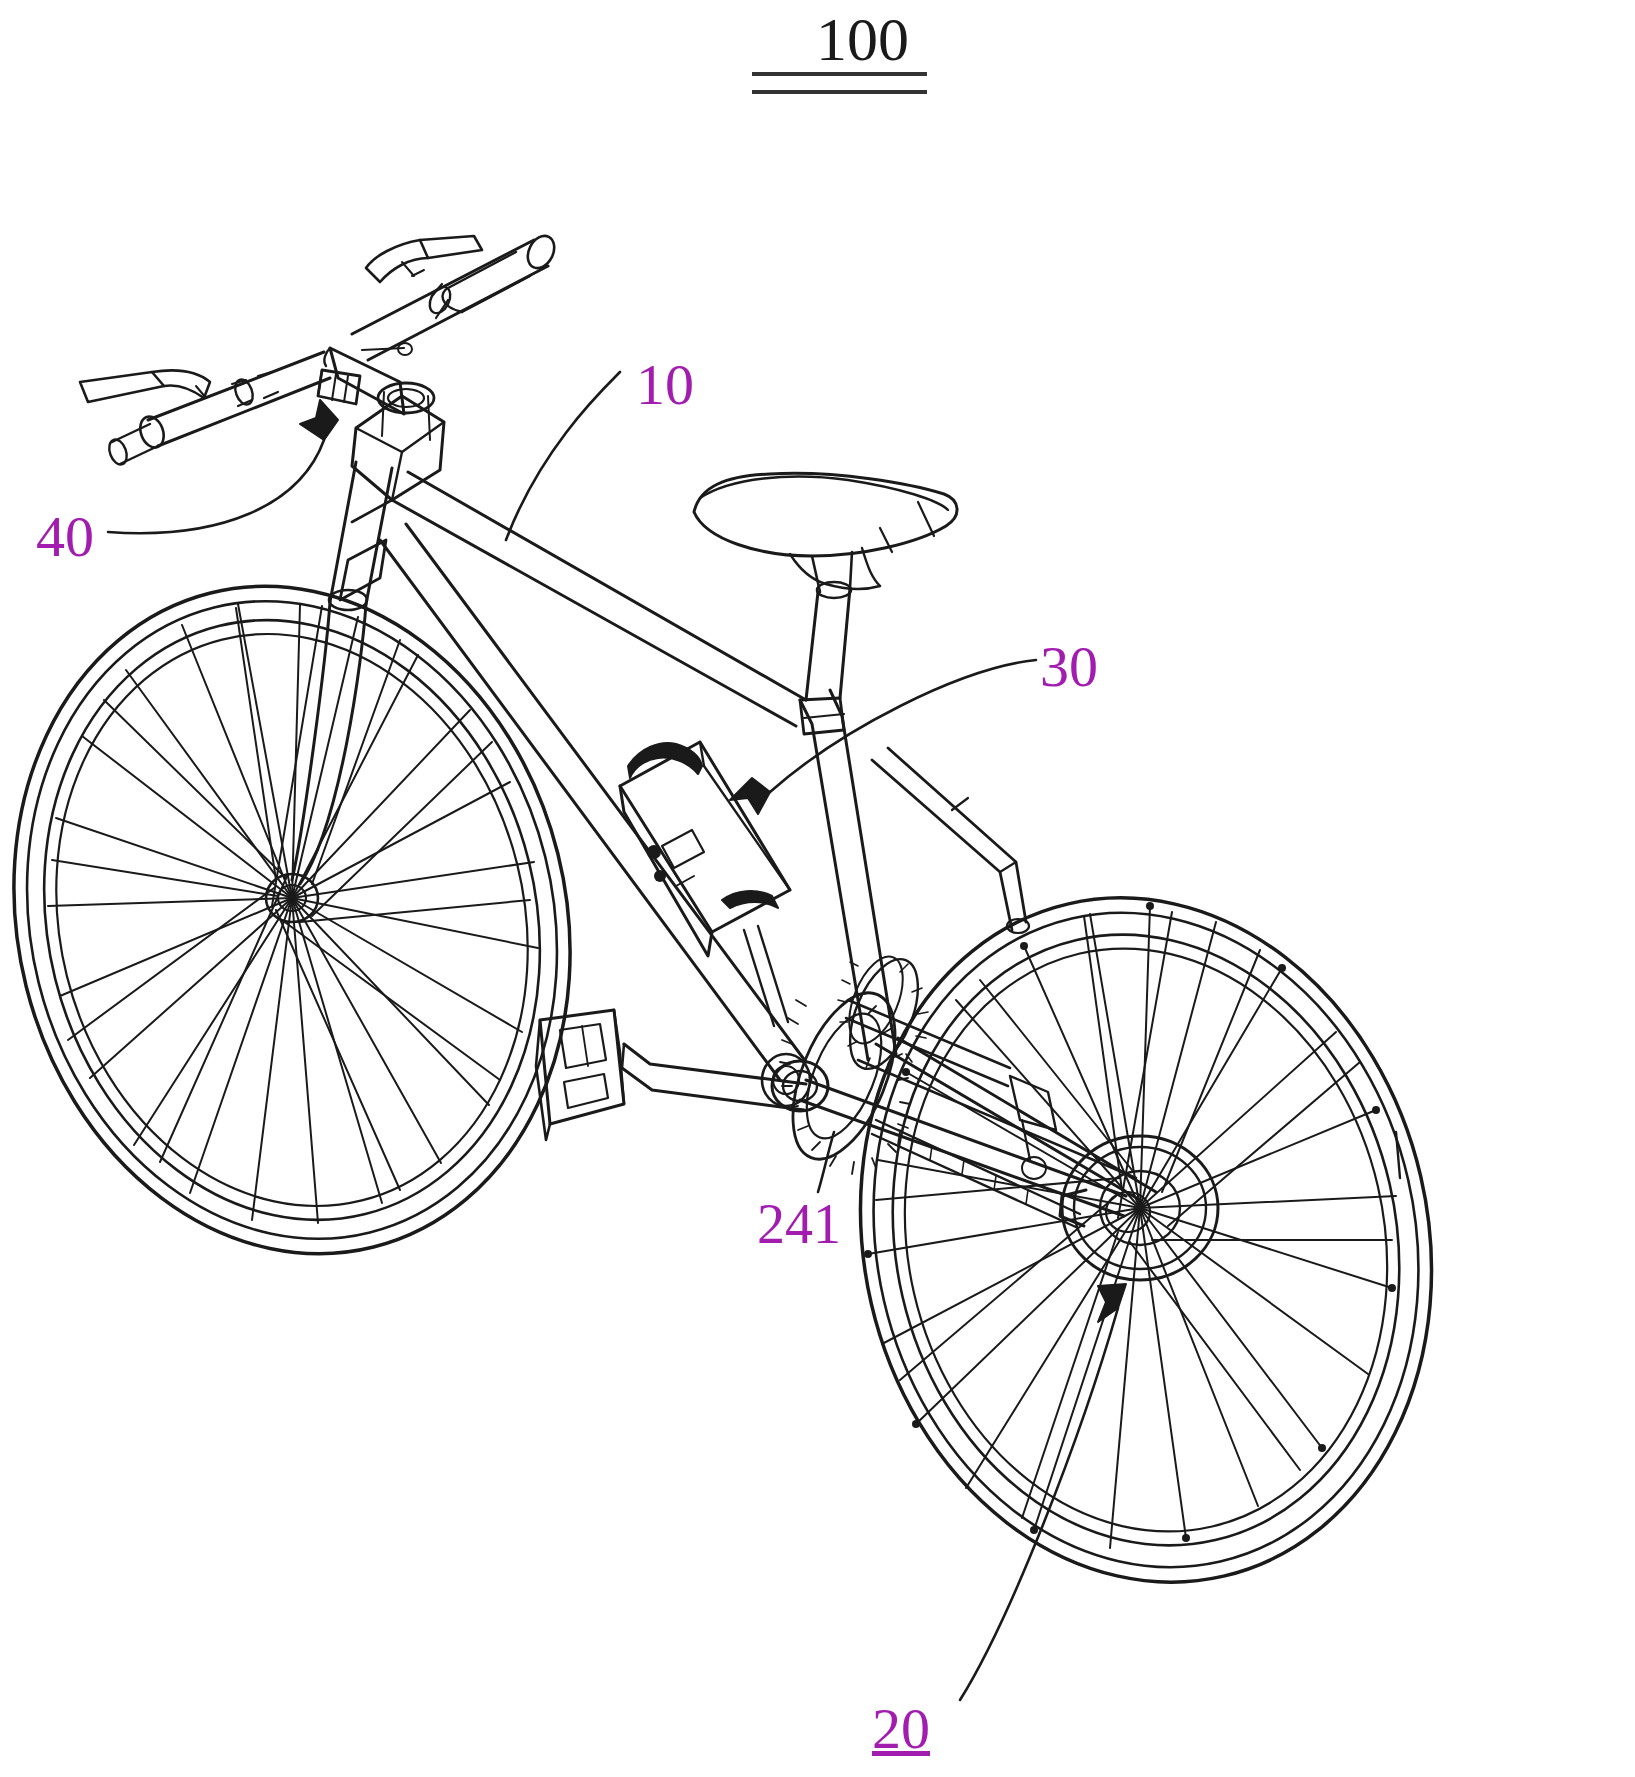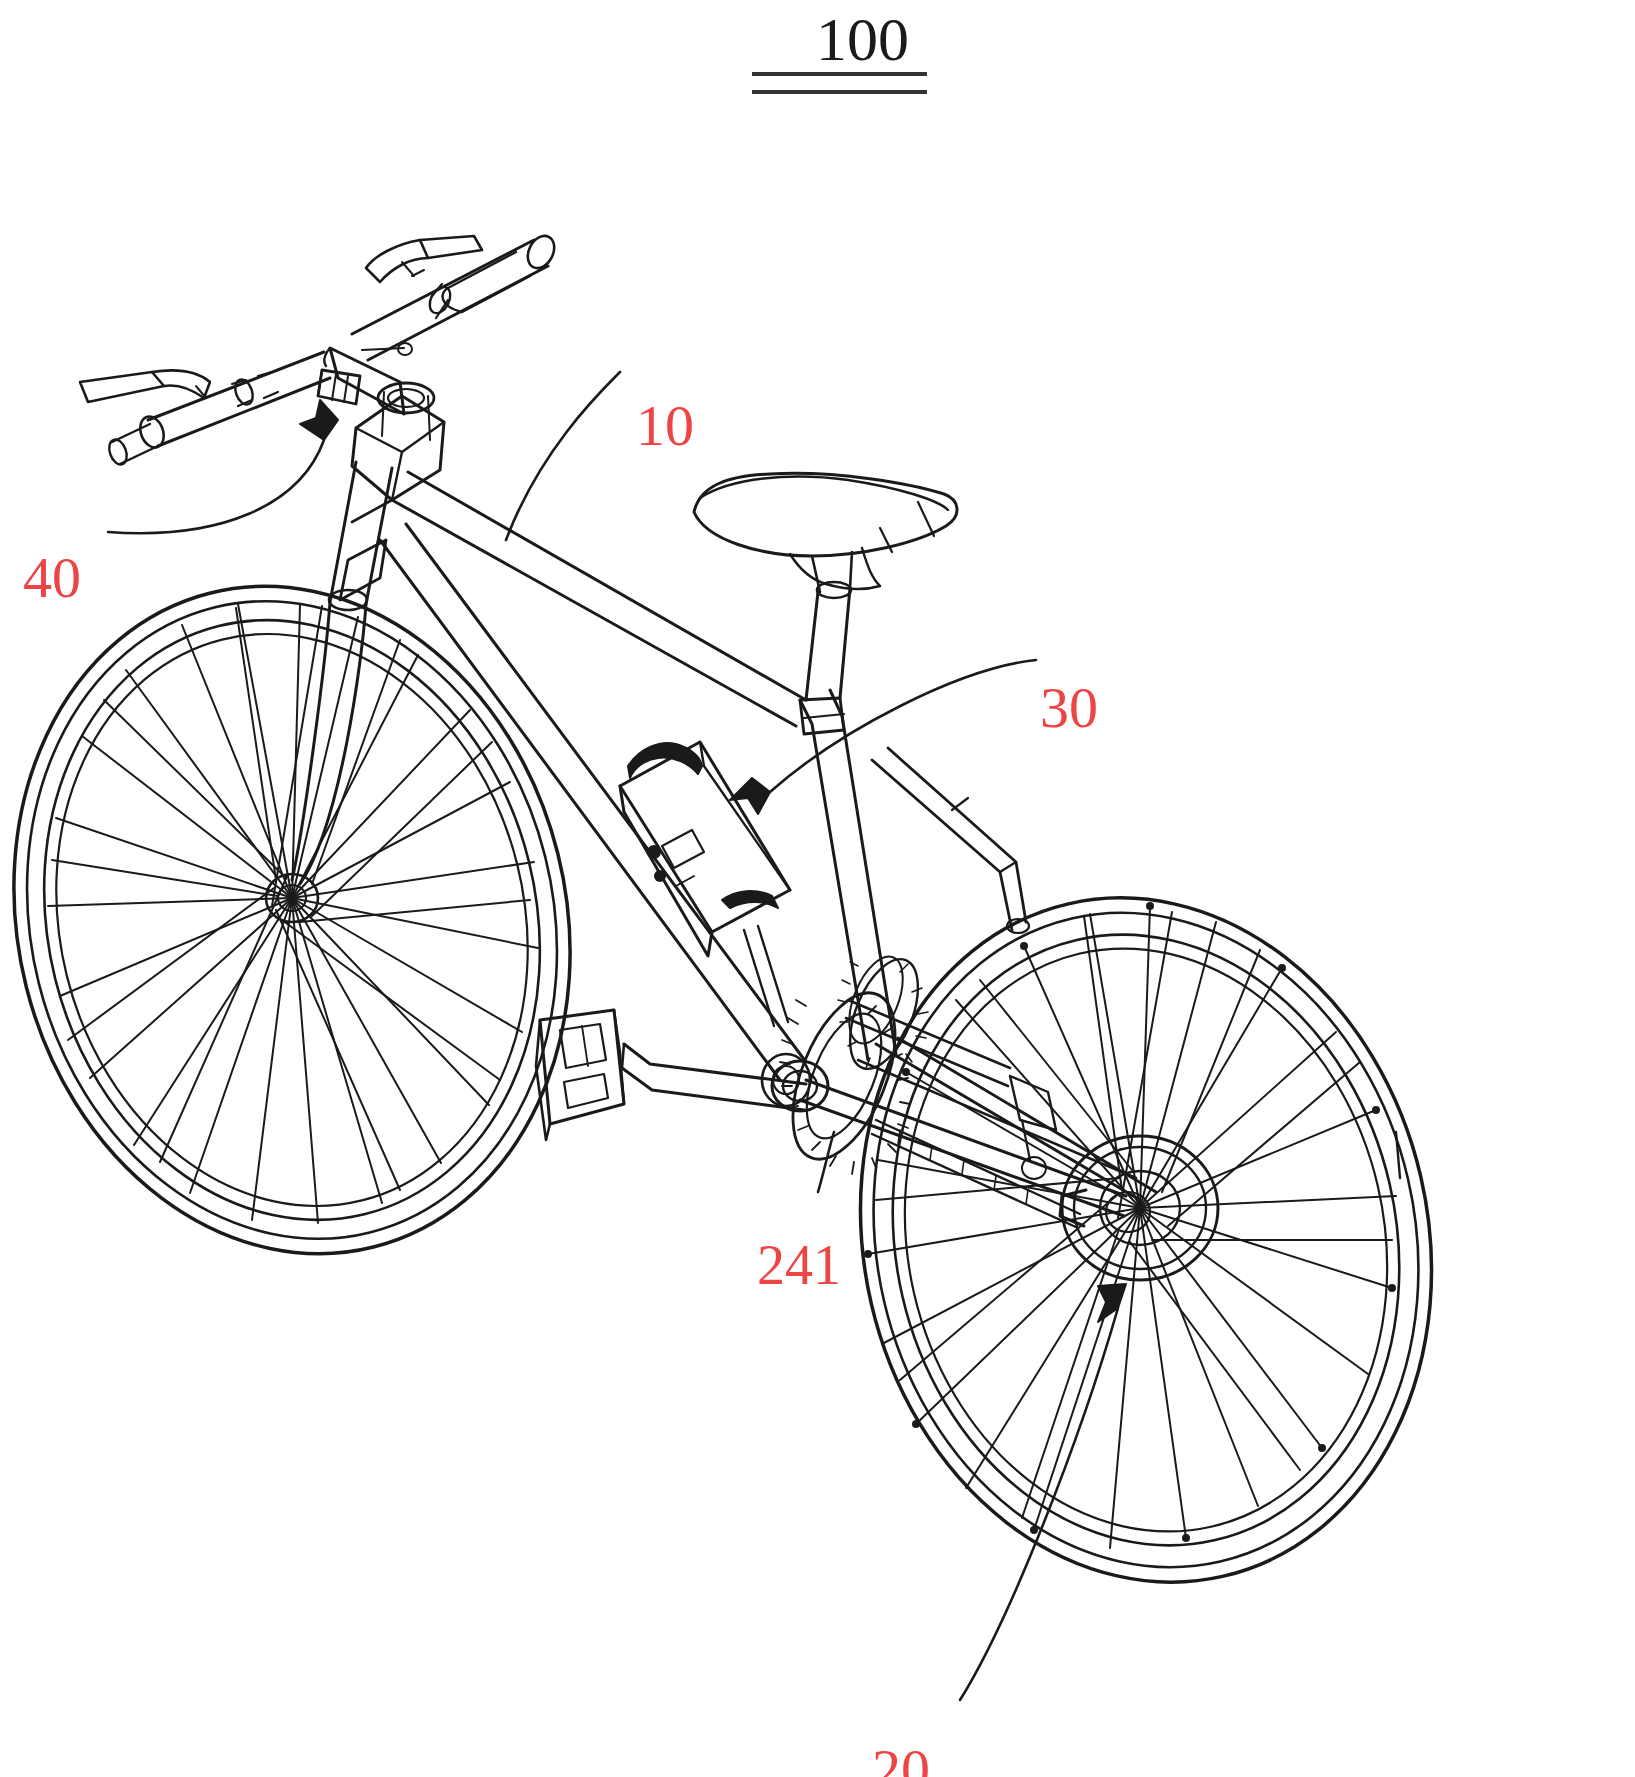--- a/index.html
+++ b/index.html
@@ -23,24 +23,23 @@
   #drawing-canvas {
     position: absolute;
     left: 0;
     top: 0;
     width: 1635px;
     height: 1777px;
   }
   .ref-label {
     position: absolute;
     font-family: "Liberation Serif", serif;
-    color: #ef4444;
+    color: #a21caf;
     white-space: nowrap;
     line-height: 1;
-    margin-top: 41px;
   }
   .fig-title {
     position: absolute;
     font-family: "Liberation Serif", serif;
     color: #1a1a1a;
     white-space: nowrap;
     line-height: 1;
     margin-left: 36px;
   }
   .title-rule {
@@ -401,21 +400,21 @@
 
     </g>
   </svg>
 
   <div class="fig-title" style="left:780px; top:8px; font-size:62px;">100</div>
   <div class="title-rule" style="left:752px; top:72px; width:175px; height:4px;"></div>
   <div class="title-rule" style="left:752px; top:90px; width:175px; height:4px;"></div>
 
   <div class="ref-label" style="left:636px; top:356px; font-size:58px;">10</div>
 
-  <div class="ref-label" style="left:23px; top:508px; font-size:58px;">40</div>
+  <div class="ref-label" style="left:36px; top:508px; font-size:58px;">40</div>
 
   <div class="ref-label" style="left:1040px; top:638px; font-size:58px;">30</div>
 
   <div class="ref-label" style="left:757px; top:1196px; font-size:56px;">241</div>
 
   <div class="ref-label" style="left:872px; top:1700px; font-size:58px;text-decoration:underline;">20</div>
 
 </div>
 
 </body></html>

